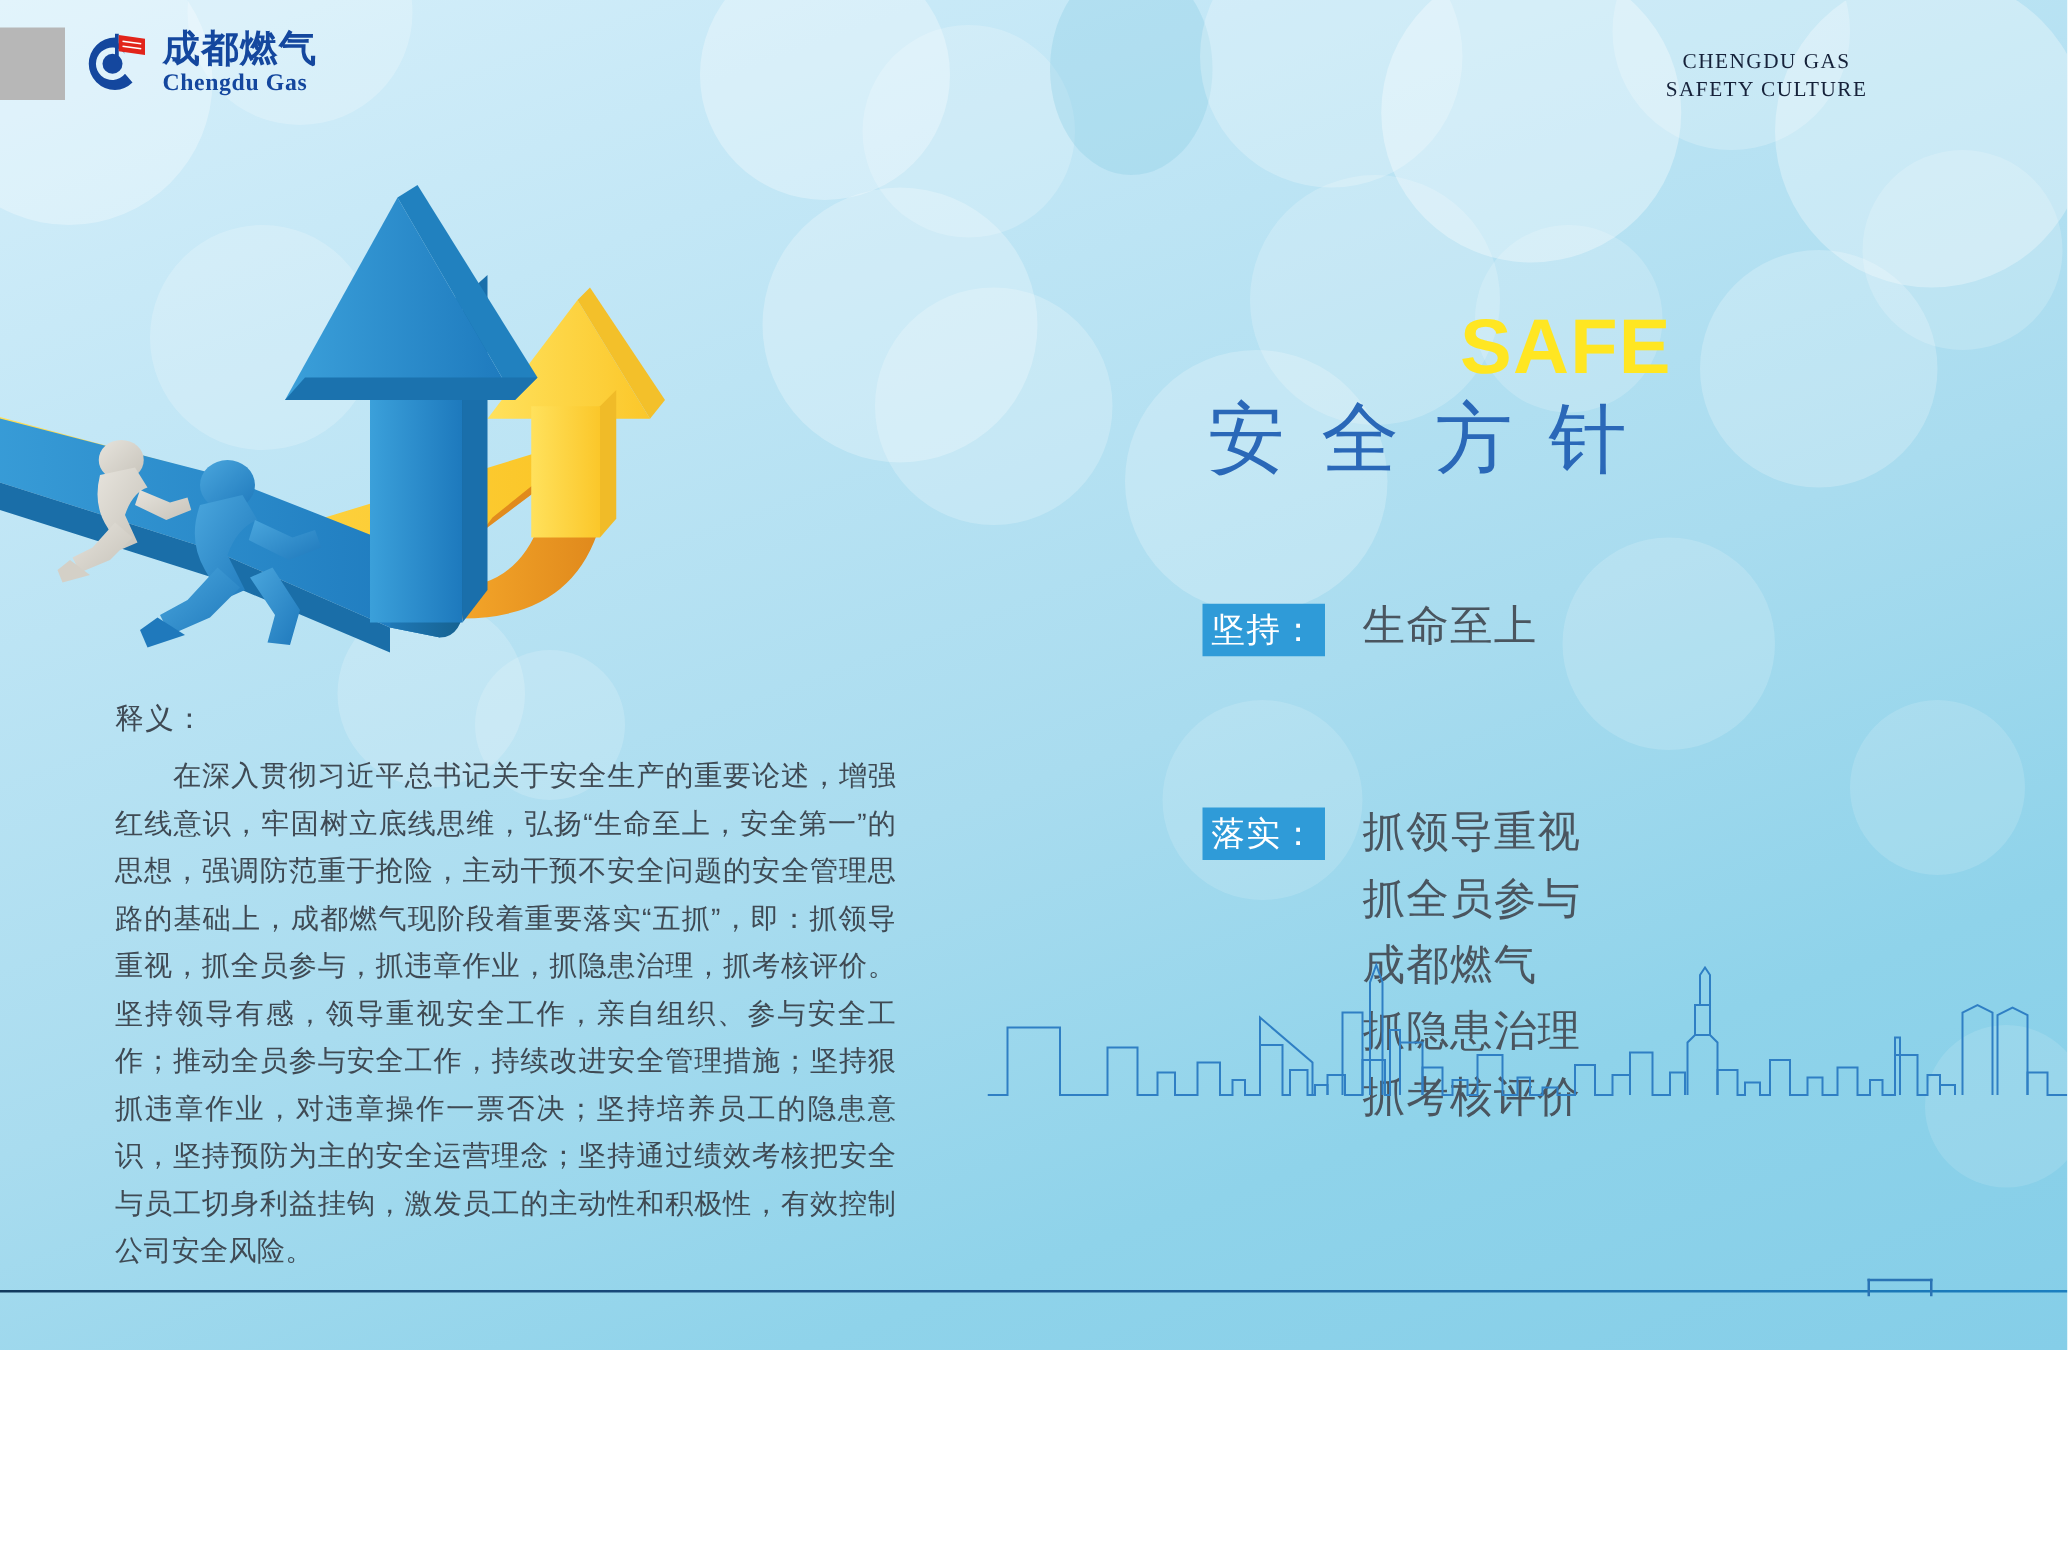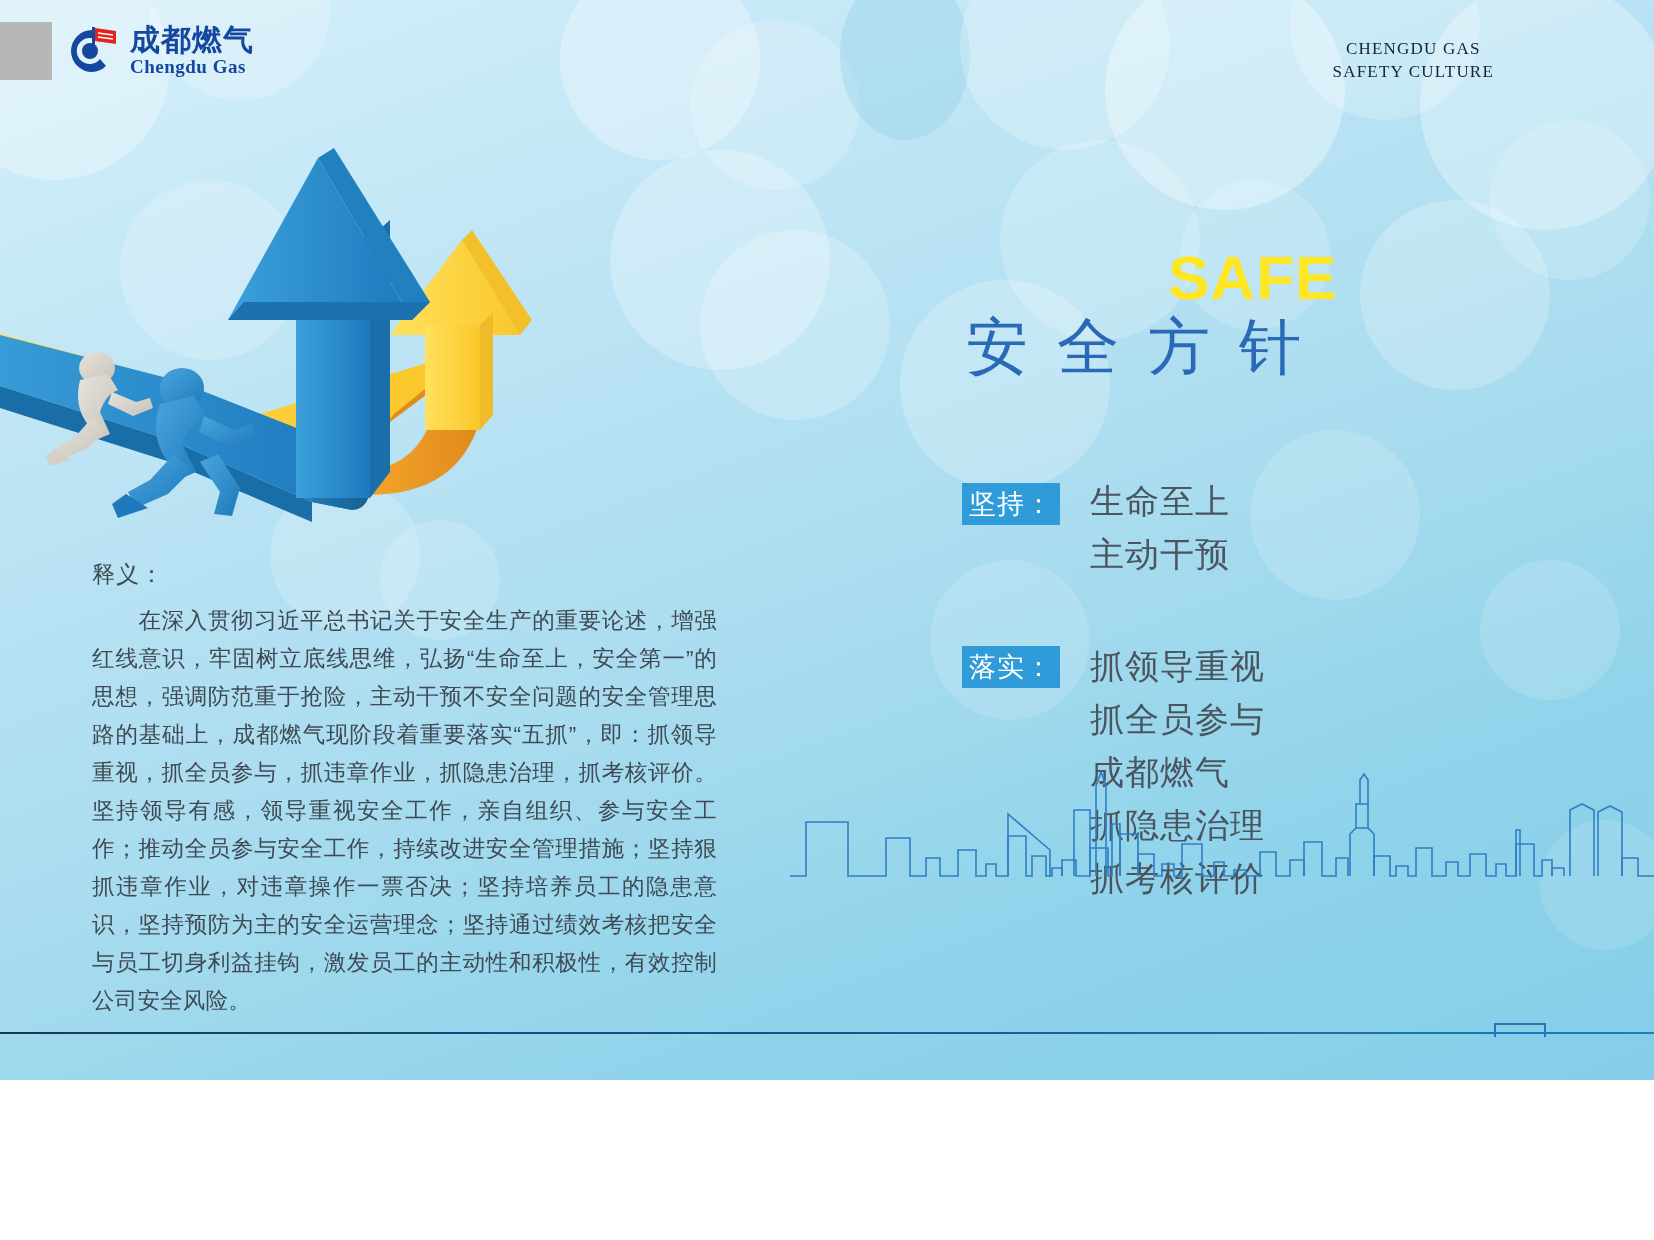--- a/index.html
+++ b/index.html
@@ -118,21 +118,21 @@
     font-family: "Liberation Sans", "DejaVu Sans", sans-serif;
     line-height: 1;
   }
   #policy-title {
     position: absolute;
     left: 966px;
     top: 318px;
     font-size: 62px;
     color: #2a68b8;
     letter-spacing: 29px;
-    font-family: Liberation Mono, monospace;
+    font-family: Liberation Sans, sans-serif;
     line-height: 1.1;
     white-space: nowrap;
   }
 
   #policy-groups {
     position: absolute;
     left: 962px;
     top: 460px;
     width: 420px;
   }
@@ -337,21 +337,20 @@
 
   <div id="safe-word">SAFE</div>
   <div id="policy-title">安全方针</div>
 
   <div id="policy-groups">
 
     <div class="policy-group" style="height:165px;margin-top:15px;">
       <div class="group-badge" style="top:8px;">坚持：</div>
       <div class="group-items">
         <div class="policy-item">生命至上</div>
-        <div class="policy-item">主动干预</div>
       </div>
     </div>
 
     <div class="policy-group">
       <div class="group-badge" style="top:6px;">落实：</div>
       <div class="group-items">
         <div class="policy-item">抓领导重视</div>
         <div class="policy-item">抓全员参与</div>
         <div class="policy-item">成都燃气</div>
         <div class="policy-item">抓隐患治理</div>

